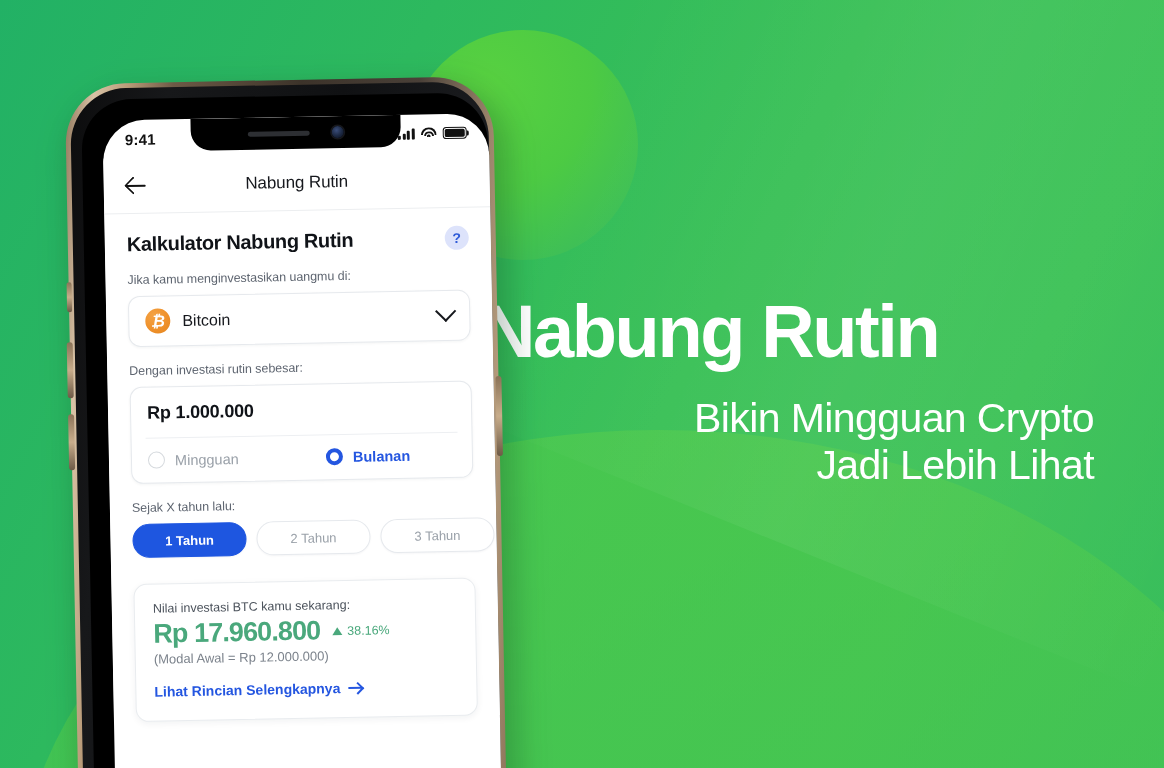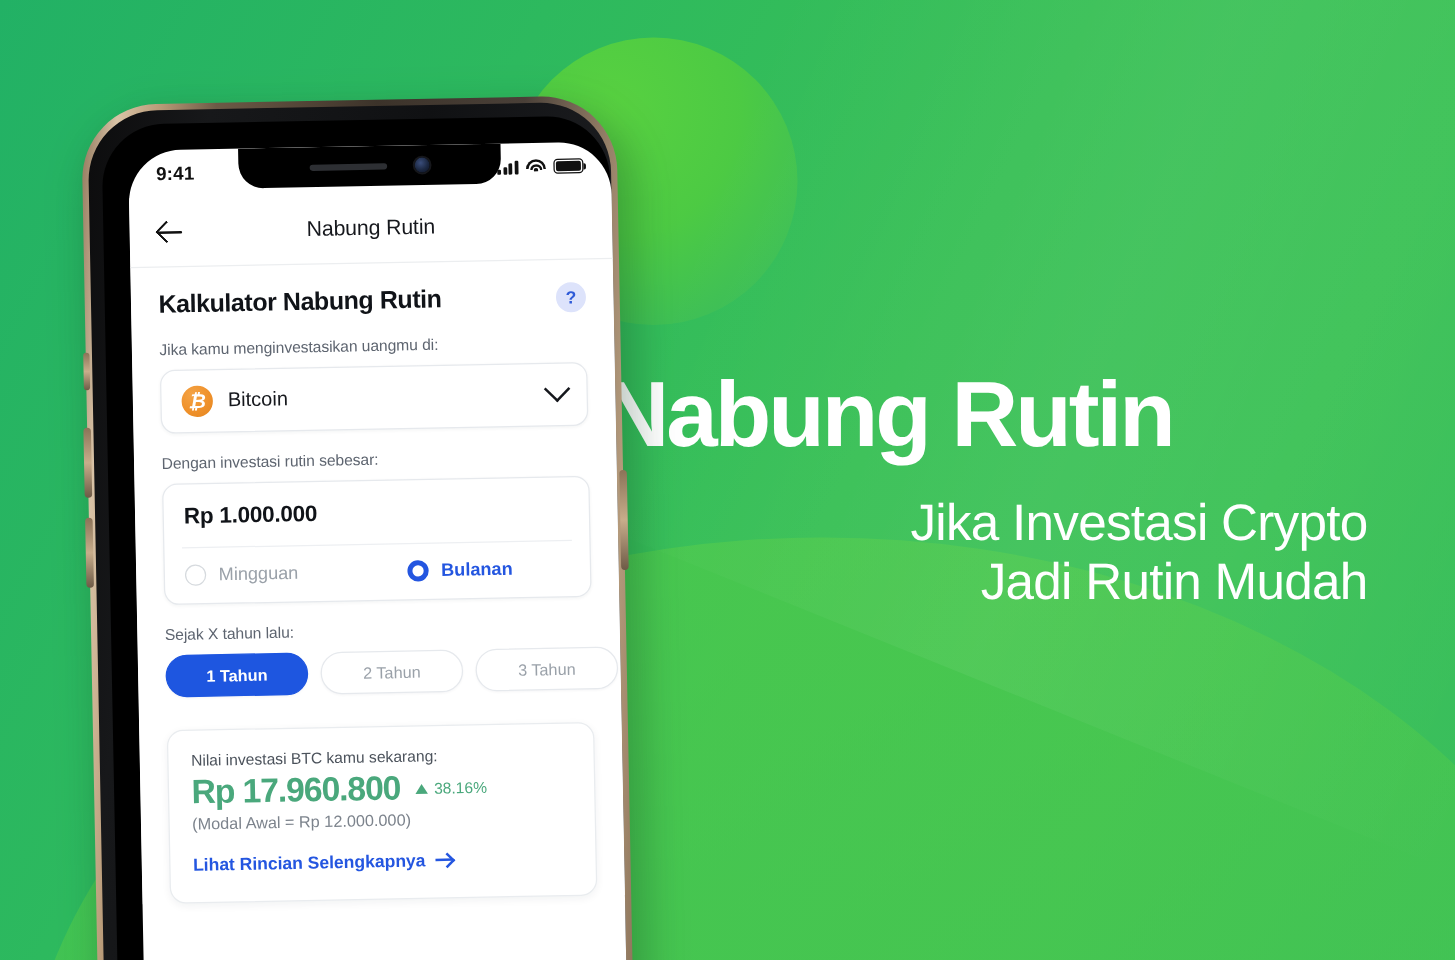--- a/index.html
+++ b/index.html
@@ -360,22 +360,22 @@
 
 <div id="stage">
 
   <div class="bg-blob-circle"></div>
   <div class="bg-blob-big"></div>
   <div class="bg-sheen"></div>
 
   <div class="hero">
     <div class="hero-title">Nabung Rutin</div>
     <div class="hero-sub">
-      <span class="l2">Jika Investasi Crypto</span>
-      <span class="l2">Jadi Rutin Mudah</span>
+      <span class="l2">Bikin Mingguan Crypto</span>
+      <span class="l2">Jadi Lebih Lihat</span>
     </div>
   </div>
 
   <div id="phone">
     <div class="phone-shadow"></div>
     <div class="phone-rail">
       <div class="btn-mute"></div>
       <div class="btn-volup"></div>
       <div class="btn-voldn"></div>
       <div class="btn-power"></div>

